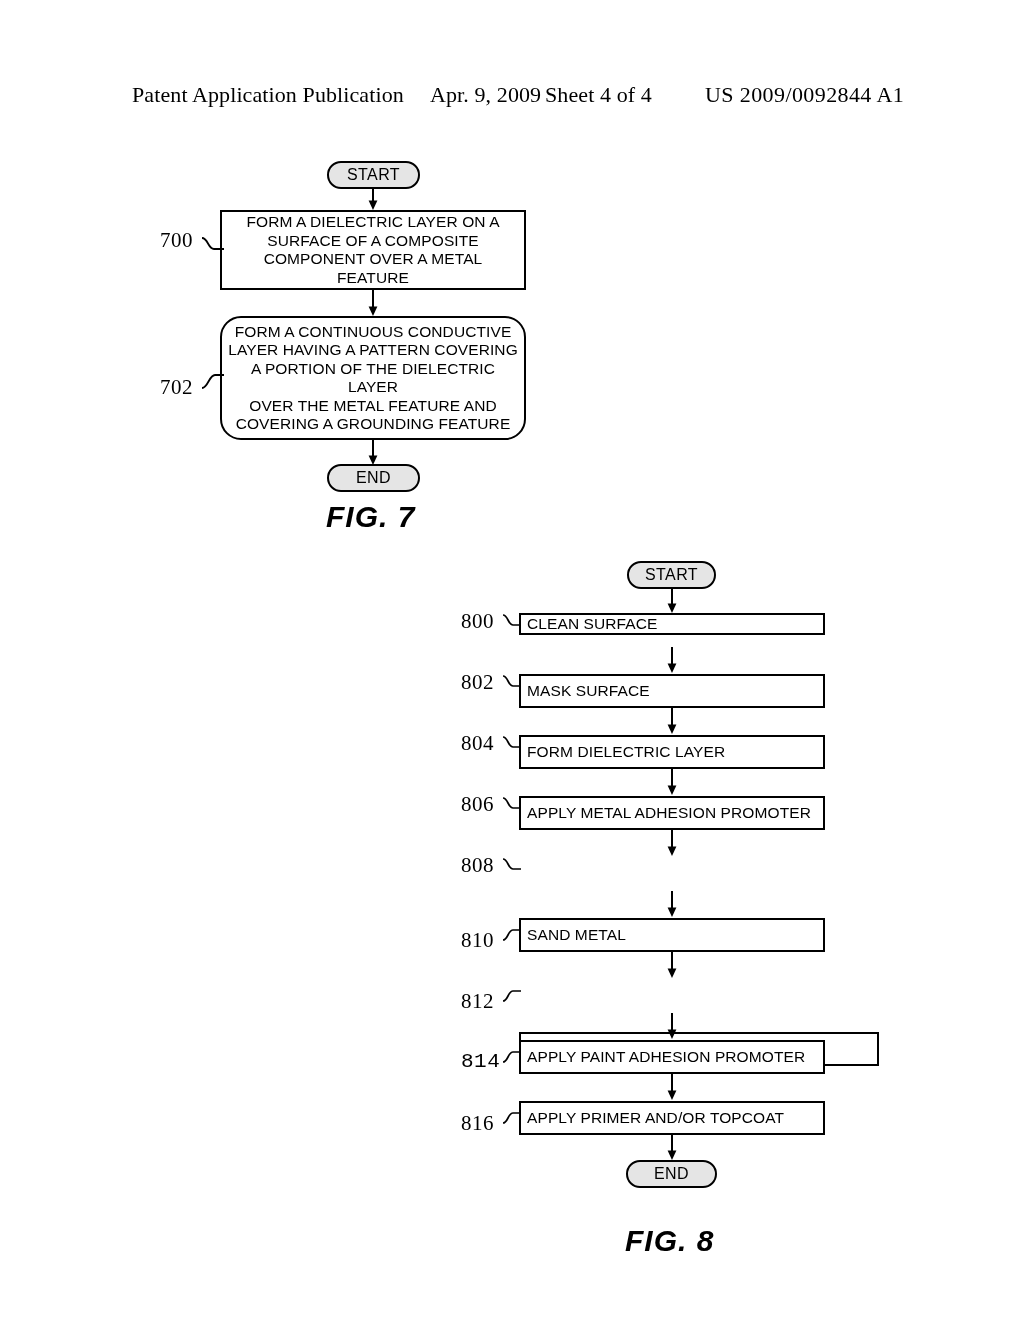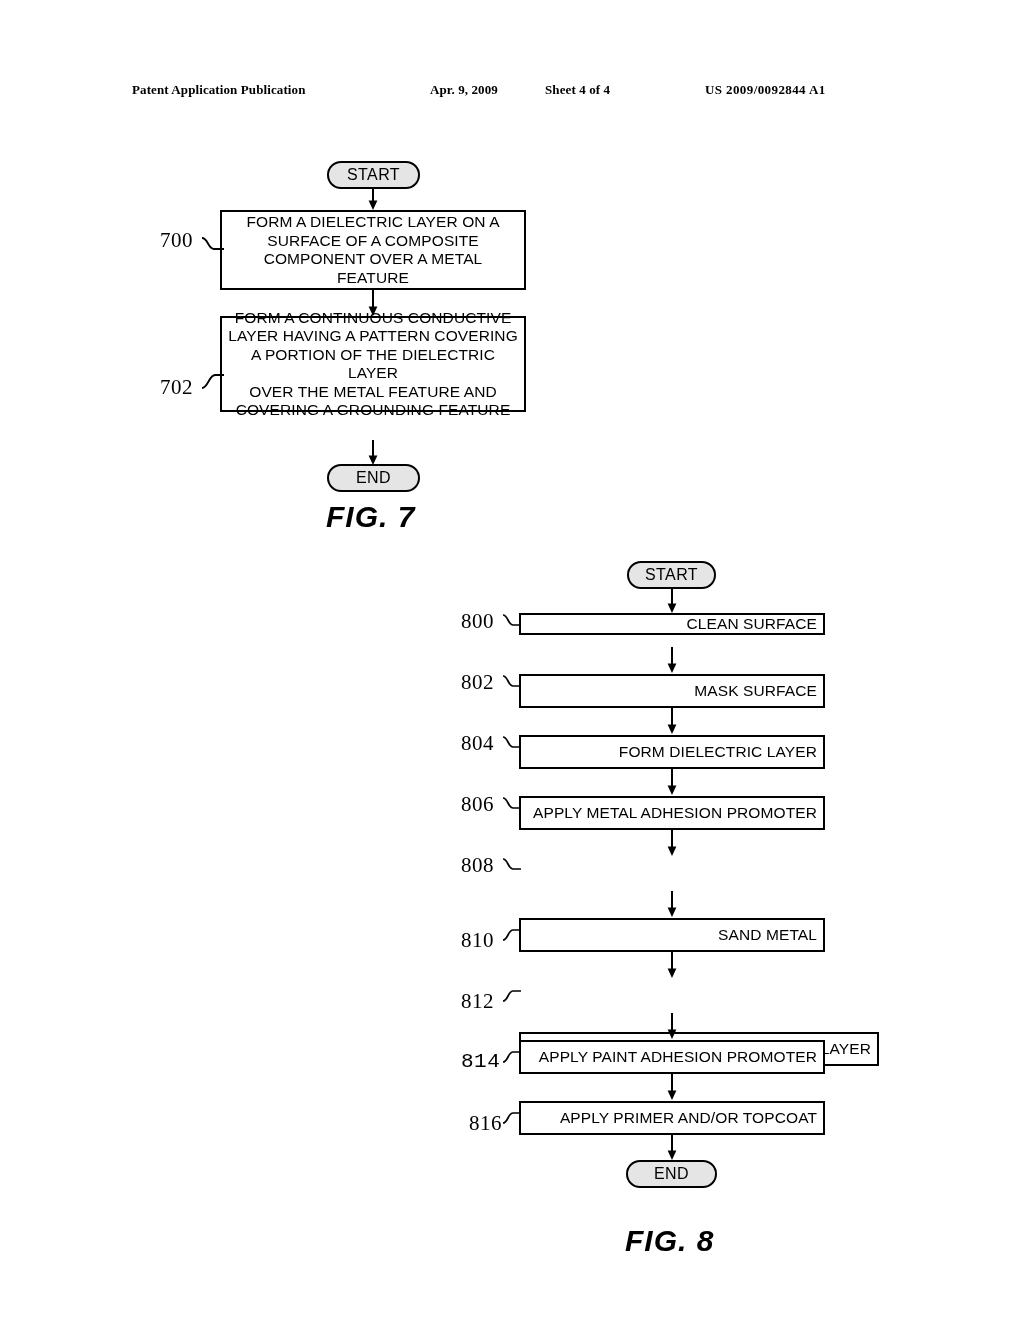--- a/index.html
+++ b/index.html
@@ -19,22 +19,22 @@
   
   #page-header {
     position: absolute;
     left: 0;
     top: 82px;
     width: 1024px;
     height: 28px;
     display: flex;
     align-items: baseline;
     font-family: "Liberation Serif", serif;
-    font-weight: bold;
-    font-size: 13px;
+    font-weight: normal;
+    font-size: 22px;
     letter-spacing: 0.1px;
     white-space: nowrap;
   }
   #page-header .hdr-pub      { position: absolute; left: 132px; }
   #page-header .hdr-date     { position: absolute; left: 430px; }
   #page-header .hdr-sheet    { position: absolute; left: 545px; }
   #page-header .hdr-patentno { position: absolute; left: 705px; letter-spacing: 0.4px; }
 
   
   .fig { position: absolute; }
@@ -51,21 +51,21 @@
     letter-spacing: 0.4px;
     box-sizing: border-box;
   }
 
   .procbox {
     position: absolute;
     border: 2.2px solid #000;
     background: #fff;
     display: flex;
     align-items: center;
-    justify-content: flex-end;
+    justify-content: flex-start;
     text-align: center;
     box-sizing: border-box;
     font-size: 15.5px;
     line-height: 18.5px;
     letter-spacing: 0.1px;
     padding: 0 6px;
   }
   .procbox .txt { display: block; white-space: pre-line; }
 
   
@@ -121,21 +121,21 @@
   <div class="refnum" style="left:160px; top:228px;">700</div>
   <svg class="leader" style="left:202px; top:232px;" width="24" height="24" viewBox="0 0 24 24">
     <path d="M0,6 C6,6 6,17 12,17 C16,17 17,17 22,17" fill="none" stroke="#000" stroke-width="1.8"></path>
   </svg>
 
   <svg class="conn" style="left:366px; top:290px;" width="14" height="27" viewBox="0 0 14 27">
     <line x1="7" y1="0" x2="7" y2="19" stroke="#000" stroke-width="2"></line>
     <polygon points="7,26 2.6,16.5 11.4,16.5" fill="#000"></polygon>
   </svg>
 
-  <div class="procbox" style="left:220px; top:316px; width:306px; height:96px;">
+  <div class="procbox" style="left:220px; top:316px; width:306px; height:124px;border-radius:21px;">
     <span class="txt">FORM A CONTINUOUS CONDUCTIVE
 LAYER HAVING A PATTERN COVERING
 A PORTION OF THE DIELECTRIC LAYER
 OVER THE METAL FEATURE AND
 COVERING A GROUNDING FEATURE</span>
   </div>
   <div class="refnum" style="left:160px; top:375px;">702</div>
   <svg class="leader" style="left:202px; top:368px;" width="24" height="24" viewBox="0 0 24 24">
     <path d="M0,20 C6,20 7,7 13,7 C17,7 18,7 22,7" fill="none" stroke="#000" stroke-width="1.8"></path>
   </svg>
@@ -252,21 +252,21 @@
     <path d="M0,15 C5,15 5,5 10,5 C13,5 15,5 18,5" fill="none" stroke="#000" stroke-width="1.7"></path>
   </svg>
   <svg class="conn" style="left:665px; top:1074px;" width="14" height="27" viewBox="0 0 14 27">
     <line x1="7" y1="0" x2="7" y2="19" stroke="#000" stroke-width="2"></line>
     <polygon points="7,26 2.6,16.5 11.4,16.5" fill="#000"></polygon>
   </svg>
 
   <div class="procbox" style="left:519px; top:1101px; width:306px; height:34px;">
     <span class="txt">APPLY PRIMER AND/OR TOPCOAT</span>
   </div>
-  <div class="refnum" style="left:461px; top:1111px;margin-left:8px;">816</div>
+  <div class="refnum" style="left:461px; top:1111px;">816</div>
   <svg class="leader" style="left:503px; top:1108px;" width="20" height="20" viewBox="0 0 20 20">
     <path d="M0,15 C5,15 5,5 10,5 C13,5 15,5 18,5" fill="none" stroke="#000" stroke-width="1.7"></path>
   </svg>
 
   <svg class="conn" style="left:665px; top:1135px;" width="14" height="26" viewBox="0 0 14 26">
     <line x1="7" y1="0" x2="7" y2="18" stroke="#000" stroke-width="2"></line>
     <polygon points="7,25 2.6,15.5 11.4,15.5" fill="#000"></polygon>
   </svg>
 
   <div class="terminator" style="left:626px; top:1160px; width:91px; height:28px;">

